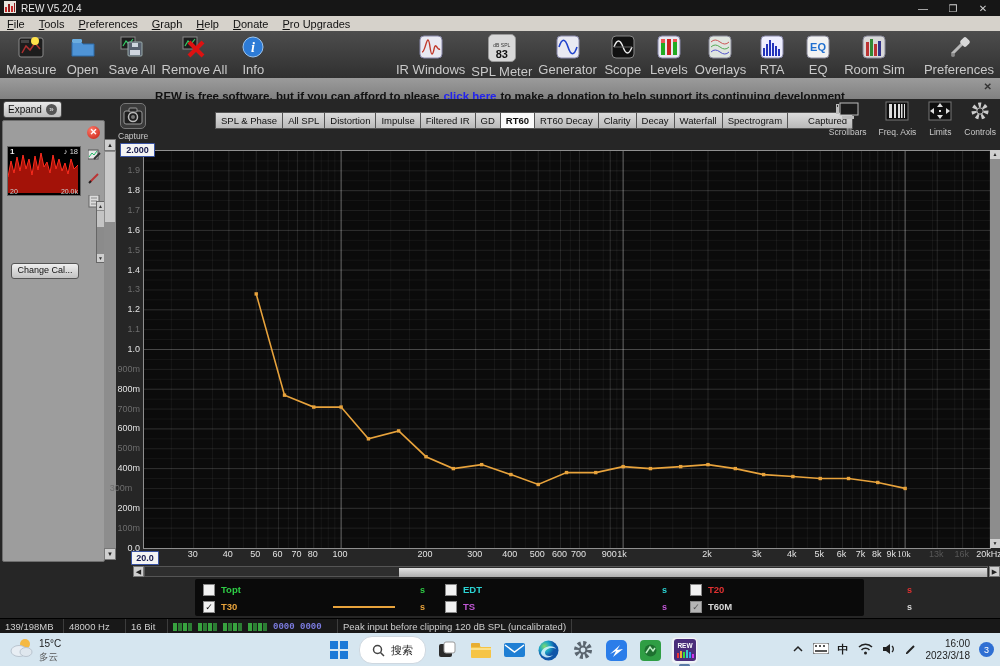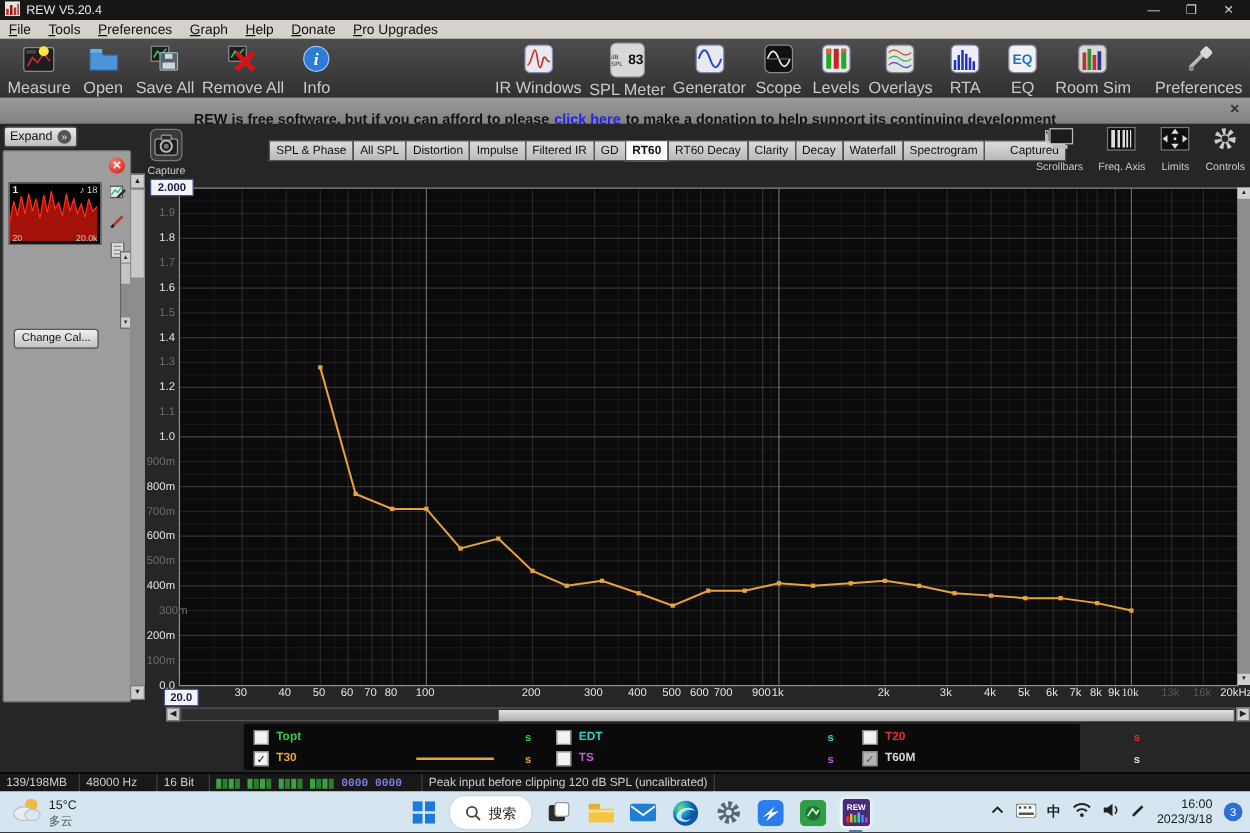--- a/index.html
+++ b/index.html
@@ -197,21 +197,21 @@
         <div class="tool-btn">
           <span class="ticon">
             <svg width="26" height="26">
               <rect x="2" y="2" width="22" height="22" rx="4" fill="#e9e9f2" stroke="#8888aa"></rect>
               <path d="M4 18 C7 18 8 6 10 6 C12 6 12 20 14 20 C16 20 16 10 18 12 C20 14 20 16 22 15" fill="none" stroke="#c0392b" stroke-width="1.4"></path>
             </svg>
           </span>
           <span class="tlabel">IR Windows</span>
         </div>
         <div class="tool-btn">
-          <span class="ticon" style="background: rgb(216, 216, 216); flex-direction: row; border: 1px solid rgb(153, 153, 153); justify-content: flex-end;">
+          <span class="ticon" style="background: rgb(216, 216, 216); flex-direction: column; border: 1px solid rgb(153, 153, 153); justify-content: flex-end;">
             <span style="font-size: 5px; color: rgb(51, 51, 51); line-height: 6px; margin-top: 2px;">dB SPL</span>
             <span style="font-size: 11px; font-weight: bold; color: rgb(17, 17, 17); line-height: 13px;">83</span>
           </span>
           <span class="tlabel">SPL Meter</span>
         </div>
         <div class="tool-btn">
           <span class="ticon">
             <svg width="26" height="26">
               <rect x="2" y="2" width="22" height="22" rx="4" fill="#e9e9f2" stroke="#8888aa"></rect>
               <path d="M4 13 C7 4 10 4 13 13 C16 22 19 22 22 13" fill="none" stroke="#2244cc" stroke-width="1.6"></path>
@@ -579,21 +579,21 @@
         <div class="ylab lab-min" style="left: 106px; top: 185.45px;">1.3</div>
         <div class="ylab lab-maj" style="left: 106px; top: 205.3px;">1.2</div>
         <div class="ylab lab-min" style="left: 106px; top: 225.15px;">1.1</div>
         <div class="ylab lab-maj" style="left: 106px; top: 245px;">1.0</div>
         <div class="ylab lab-min" style="left: 106px; top: 264.85px;">900m</div>
         <div class="ylab lab-maj" style="left: 106px; top: 284.7px;">800m</div>
         <div class="ylab lab-min" style="left: 106px; top: 304.55px;">700m</div>
         <div class="ylab lab-maj" style="left: 106px; top: 324.4px;">600m</div>
         <div class="ylab lab-min" style="left: 106px; top: 344.25px;">500m</div>
         <div class="ylab lab-maj" style="left: 106px; top: 364.1px;">400m</div>
-        <div class="ylab lab-min" style="left: 116px; top: 383.95px;">300m</div>
+        <div class="ylab lab-min" style="left: 104px; top: 383.95px; text-align: center;">300m</div>
         <div class="ylab lab-maj" style="left: 106px; top: 403.8px;">200m</div>
         <div class="ylab lab-min" style="left: 106px; top: 423.65px;">100m</div>
         <div class="ylab lab-maj" style="left: 106px; top: 443.5px;">0.0</div>
       </div>
     <div id="xlabels">
         <div class="xlab lab-maj" style="left: 192.658px; top: 450px;">30</div>
         <div class="xlab lab-maj" style="left: 227.89px; top: 450px;">40</div>
         <div class="xlab lab-maj" style="left: 255.219px; top: 450px;">50</div>
         <div class="xlab lab-maj" style="left: 277.548px; top: 450px;">60</div>
         <div class="xlab lab-maj" style="left: 296.427px; top: 450px;">70</div>

